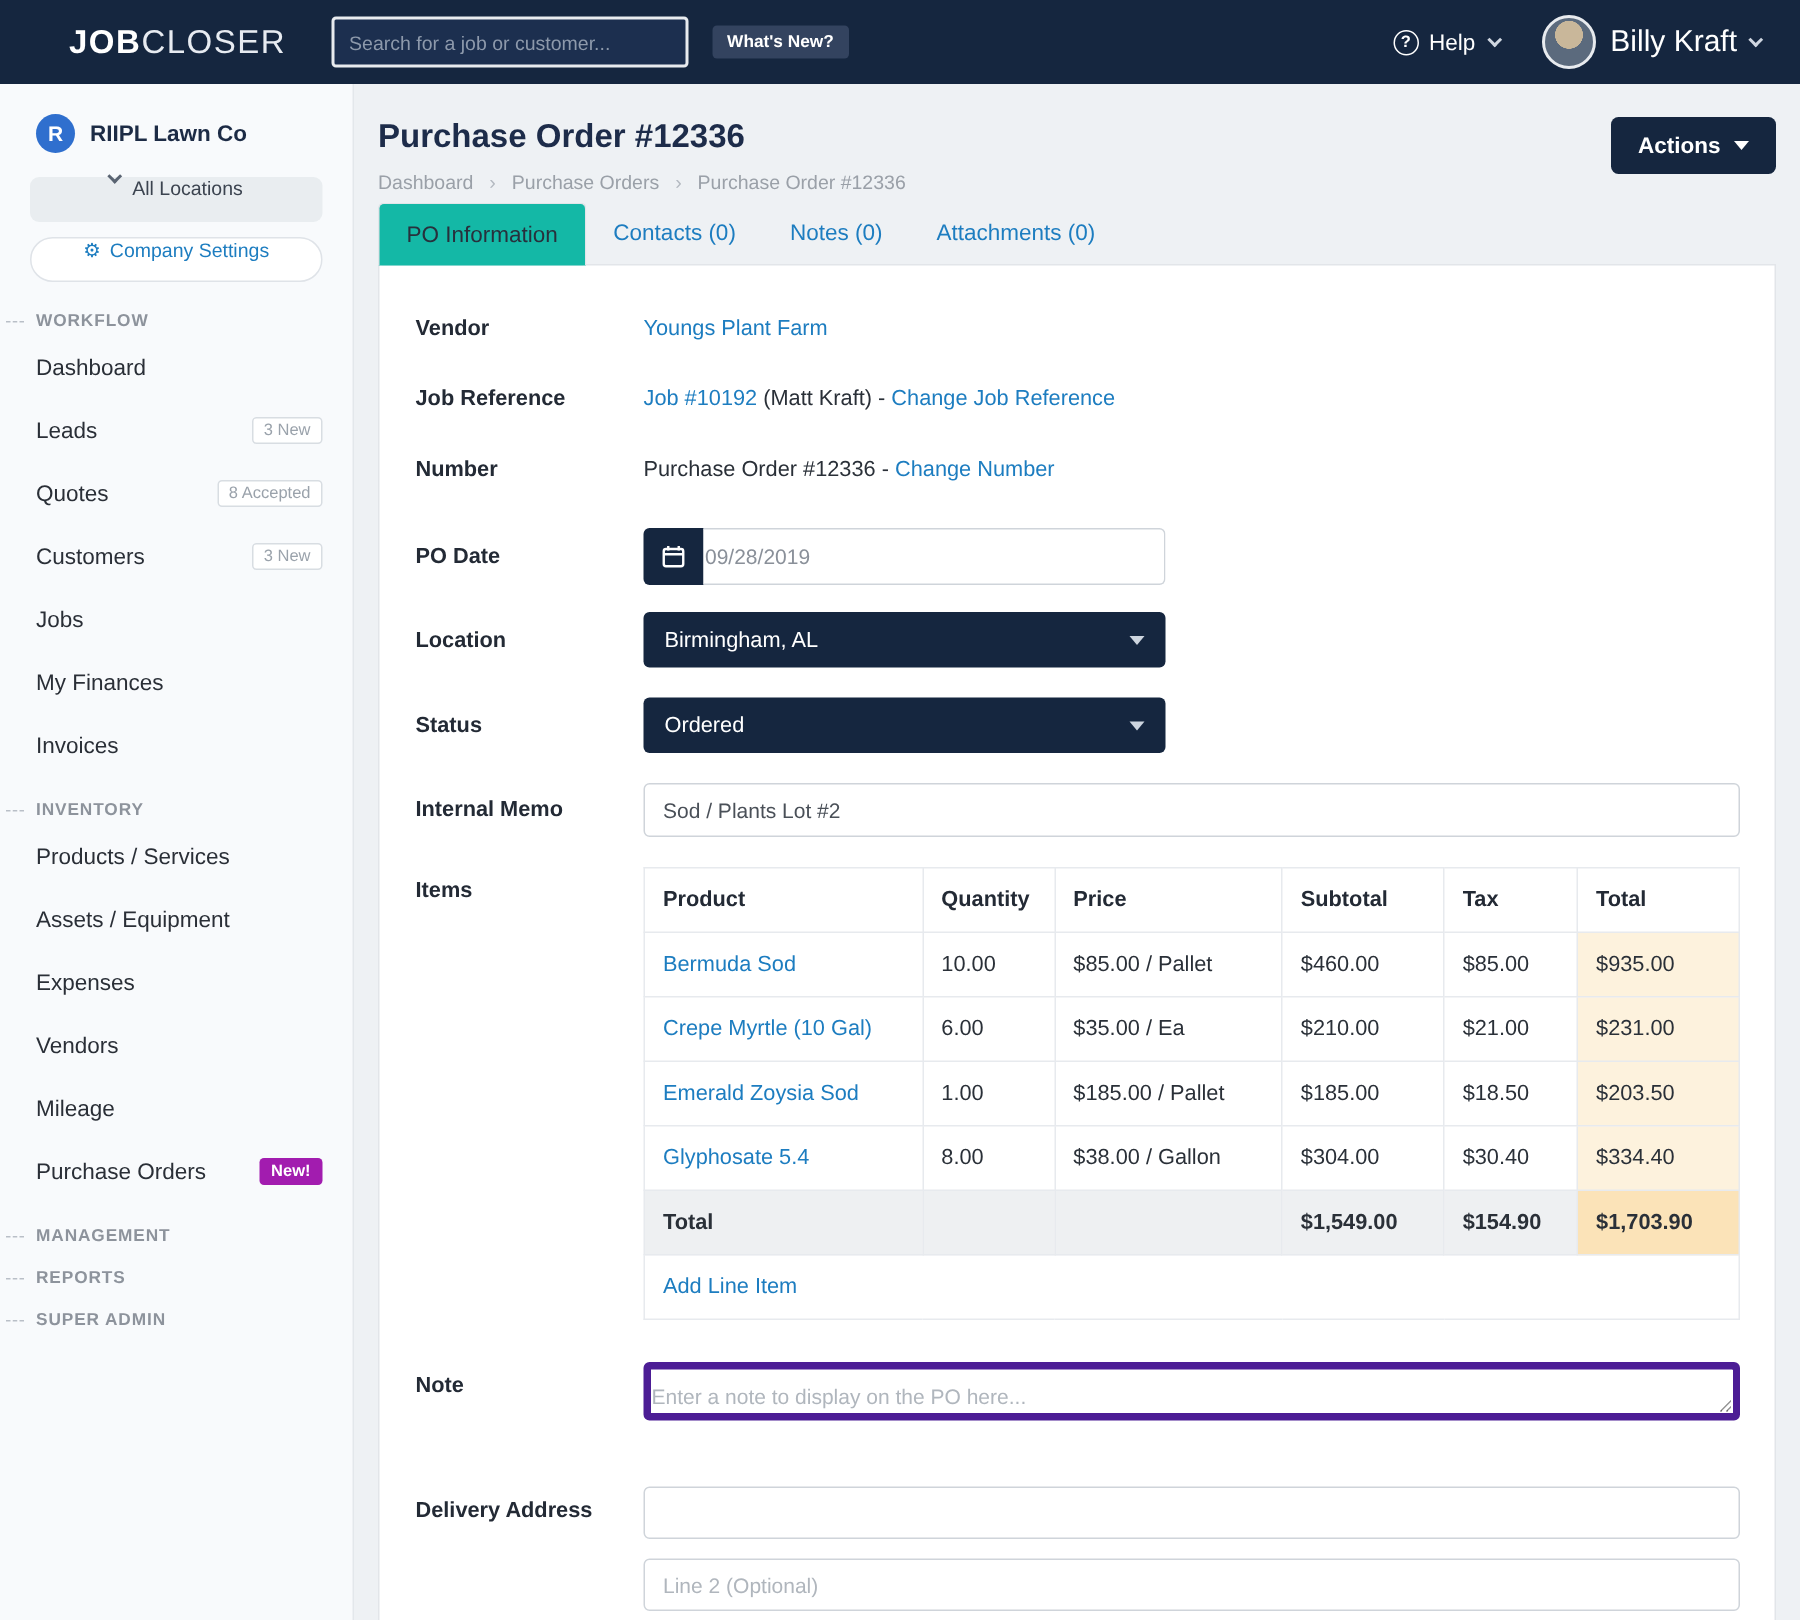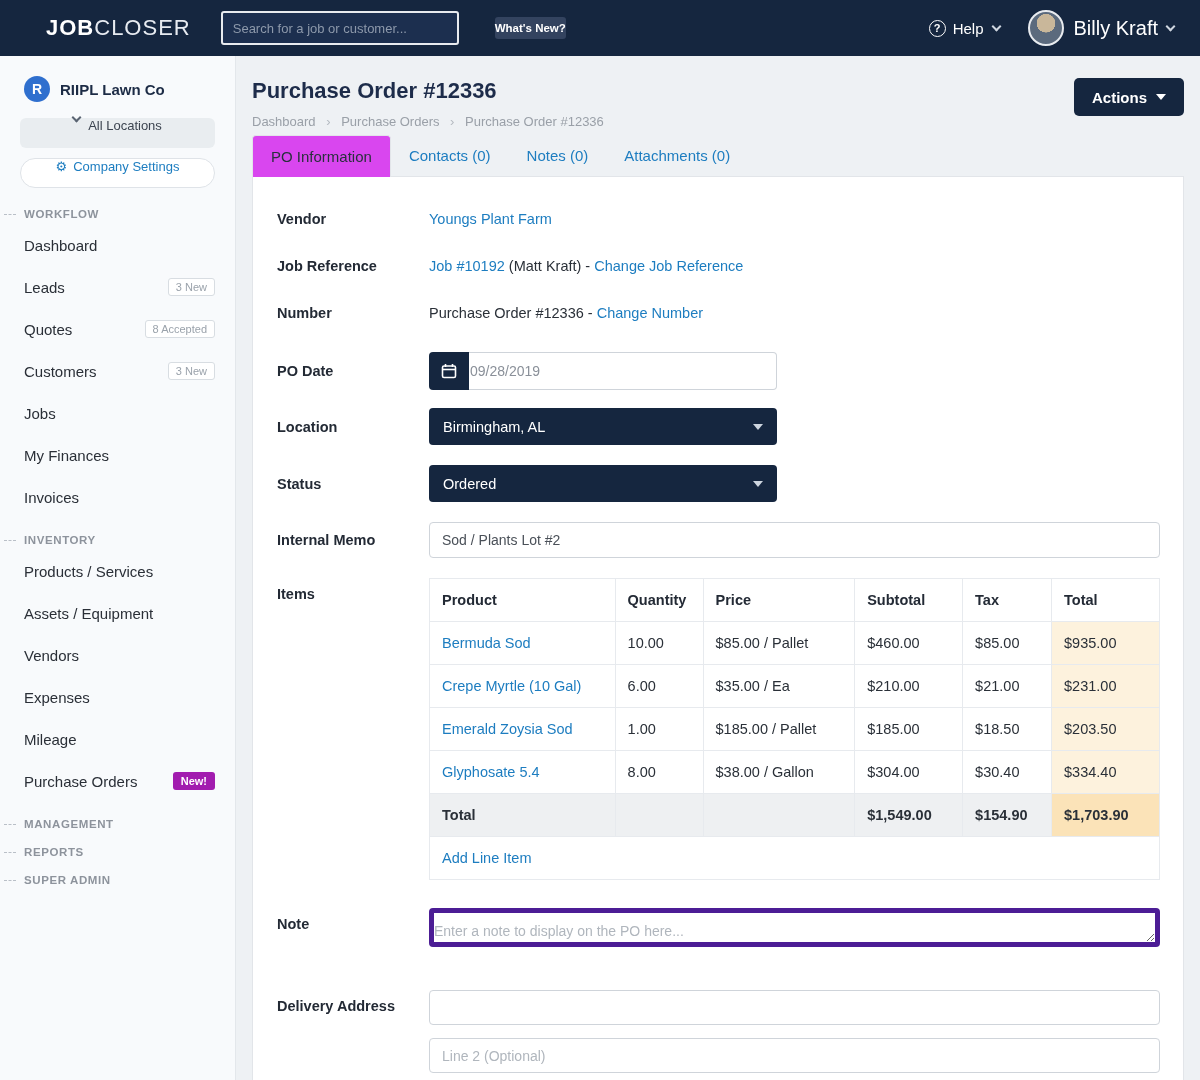--- a/index.html
+++ b/index.html
@@ -10,22 +10,22 @@
   
   .topbar { position: fixed; top: 0; left: 0; width: 1200px; height: 56px;
             background: #15263f; display: flex; align-items: center; z-index: 50; }
   .brand { margin-left: 46px; font-size: 22px; letter-spacing: 1px; color: #fff; white-space: nowrap; }
   .brand-job { font-weight: 800; }
   .brand-closer { font-weight: 300; color: #e7ebf1; }
   .global-search { margin-left: 30px; width: 238px; height: 34px; background: #1c2f4f;
             border: 2px solid #e8ebef; border-radius: 3px; color: #c7ced8; font-size: 13px;
             padding: 0 10px; font-family: "Liberation Sans", sans-serif; }
   .global-search::placeholder { color: #8d99ab; }
-  .whats-new { margin-left: 36px; background: #33435f; color: #fff; border: none;
-            font-size: 11.5px; font-weight: 700; padding: 5px 0; border-radius: 3px;
+  .whats-new { margin-left: 16px; background: #33435f; color: #fff; border: none;
+            font-size: 11.5px; font-weight: 700; padding: 5px 10px; border-radius: 3px;
             cursor: pointer; font-family: "Liberation Sans", sans-serif; }
   .topbar-right { margin-left: auto; margin-right: 26px; display: flex; align-items: center; }
   .help-menu { display: flex; align-items: center; color: #fff; font-size: 15px; cursor: pointer; }
   .help-icon { width: 17px; height: 17px; border: 1.5px solid #fff; border-radius: 50%;
             font-size: 11px; display: flex; align-items: center; justify-content: center;
             margin-right: 7px; font-weight: 700; }
   .chev { display: inline-block; width: 7px; height: 7px; border-right: 2px solid #cfd6e0;
             border-bottom: 2px solid #cfd6e0; transform: rotate(45deg); margin-left: 9px;
             margin-top: -4px; }
   .avatar { width: 36px; height: 36px; border-radius: 50%; margin: 0 10px 0 28px;
@@ -69,21 +69,21 @@
              display: flex; align-items: center; font-family: "Liberation Sans", sans-serif; }
   .caret-down { width: 0; height: 0; border-left: 5px solid transparent; border-right: 5px solid transparent;
              border-top: 6px solid #fff; margin-left: 9px; }
   .actions-menu { position: absolute; top: 64px; right: 16px; width: 248px; background: #fff;
              border: 1px solid #e2e5e9; box-shadow: 0 2px 8px rgba(20,30,50,0.10); z-index: 60;
              padding: 8px 0; }
   .actions-menu-item { padding: 9px 20px; font-size: 14.5px; color: #3a3f47; cursor: pointer; }
 
   .tabs { display: flex; align-items: flex-end; margin-top: 6px; position: relative; z-index: 3; }
   .tab { padding: 12px 18px; font-size: 15px; color: #1d7dc0; cursor: pointer; }
-  .tab.active { background: #d946ef; border: 1px solid #e2e5e9; border-bottom: none;
+  .tab.active { background: #14b8a6; border: 1px solid #e2e5e9; border-bottom: none;
              border-radius: 4px 4px 0 0; color: #28303c; margin-bottom: -1px; }
 
   .card { background: #fff; border: 1px solid #e2e5e9; padding: 34px 24px 24px 24px;
              min-height: 940px; position: relative; z-index: 1; }
 
   .frow { display: flex; align-items: center; }
   .frow.top { align-items: flex-start; }
   .frow.top .flabel { padding-top: 8px; }
   .flabel { width: 152px; flex: none; font-size: 14.5px; font-weight: 700; color: #232a35; }
   .fcontrol { flex: 1; font-size: 14.5px; color: #2a3038; }
@@ -199,25 +199,25 @@
   </div>
   <div class="nav-item">
     <span>Products / Services</span>
 
   </div>
   <div class="nav-item">
     <span>Assets / Equipment</span>
 
   </div>
   <div class="nav-item">
+    <span>Expenses</span>
+
+  </div>
+  <div class="nav-item">
     <span>Vendors</span>
-
-  </div>
-  <div class="nav-item">
-    <span>Expenses</span>
 
   </div>
   <div class="nav-item">
     <span>Mileage</span>
 
   </div>
   <div class="nav-item">
     <span>Purchase Orders</span>
     <span class="badge badge-dark">New!</span>
   </div>

